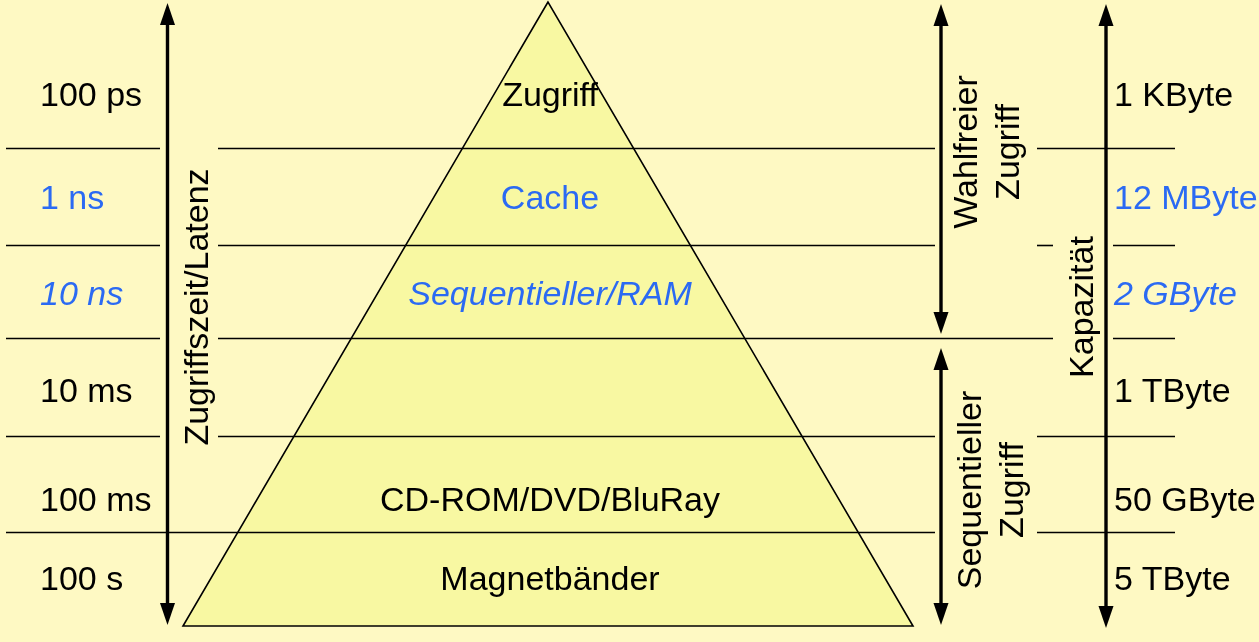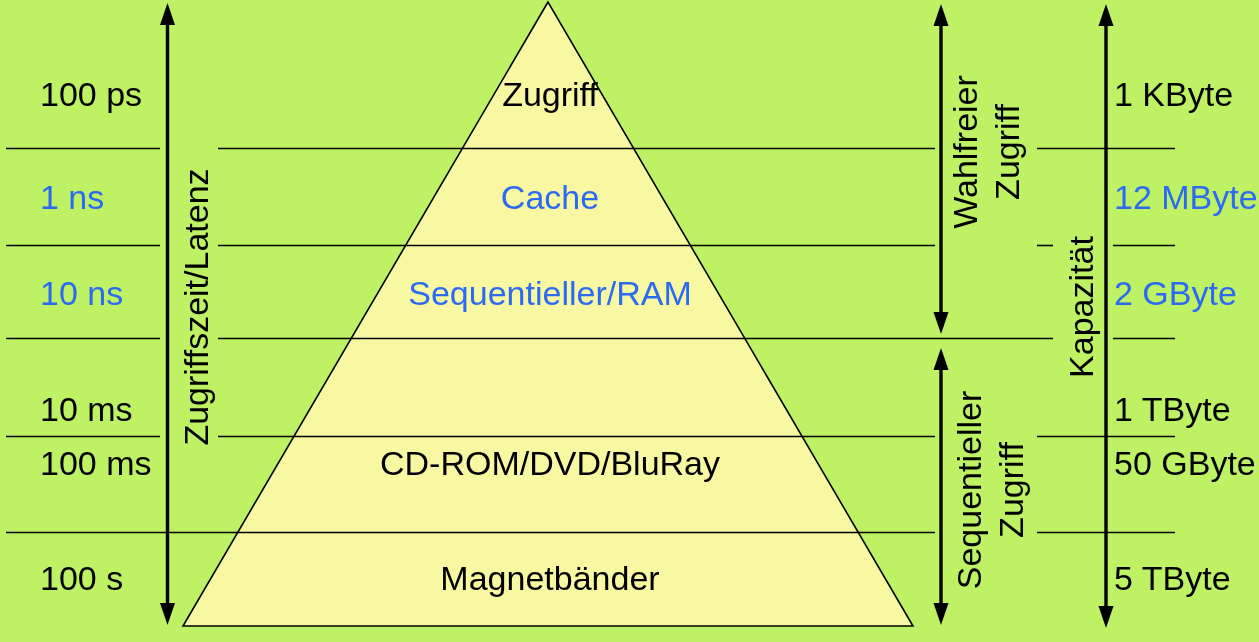--- a/index.html
+++ b/index.html
@@ -1,25 +1,25 @@
 <!DOCTYPE html>
 <html style="--accent-blue: #2b6af3;"><head>
 <meta charset="utf-8">
 <style>
   html,body{margin:0;padding:0;background:#ffffff;}
   #stage{
-    position:relative;width:1259px;height:642px;overflow:hidden;background:#bef264;
+    position:relative;width:1259px;height:642px;overflow:hidden;background:#fef9c3;
     font-family:"Liberation Sans", sans-serif;color:#000;
   }
   .layer{position:absolute;left:0;top:0;width:1259px;height:642px;}
   .lbl{position:absolute;font-size:34px;white-space:nowrap;transform:translateY(-50%);line-height:1.1;}
   .lat{left:40px;}
   .cap{left:1114px;}
   .lvl{left:550px;transform:translate(-50%,-50%);}
-  .r1{top:95px;} .r2{top:198px;} .r3{top:294px;} .r4{top:391px;margin-top:19px;} .r5{top:464px;} .r6{top:579px;}
+  .r1{top:95px;} .r2{top:198px;} .r3{top:294px;font-style:italic;} .r4{top:391px;} .r5{top:500px;} .r6{top:579px;}
   .blue{color:var(--accent-blue,#2b6af3);}
   .vlabel{
     position:absolute;font-size:34px;white-space:nowrap;
     transform:translate(-50%,-50%) rotate(-90deg);
     background:transparent;text-align:center;line-height:42px;
   }
   #lat-axis-label{left:196px;top:307px;}
   #cap-label{left:1081px;top:307px;line-height:36px;}
   #random-label{left:986px;top:152px;}
   #seq-label{left:990px;top:490px;}

